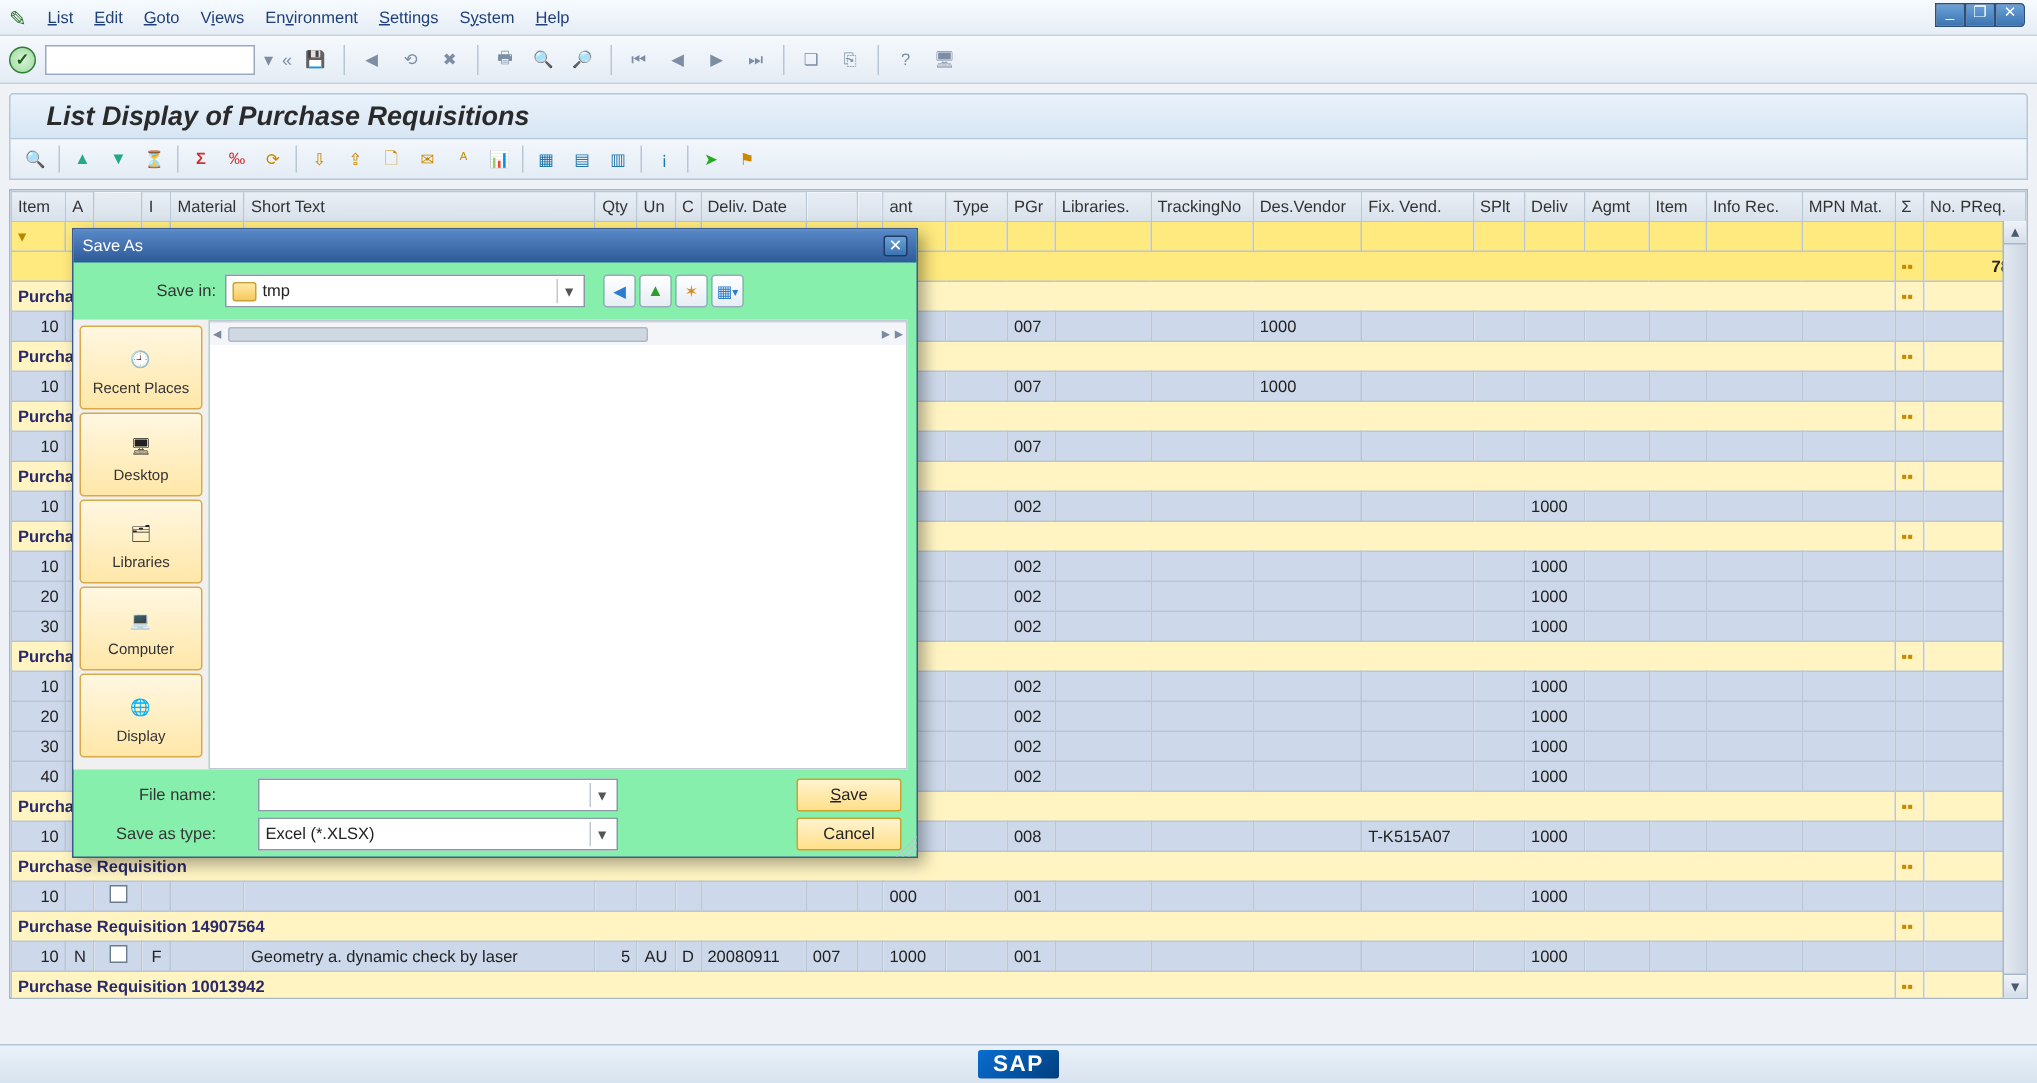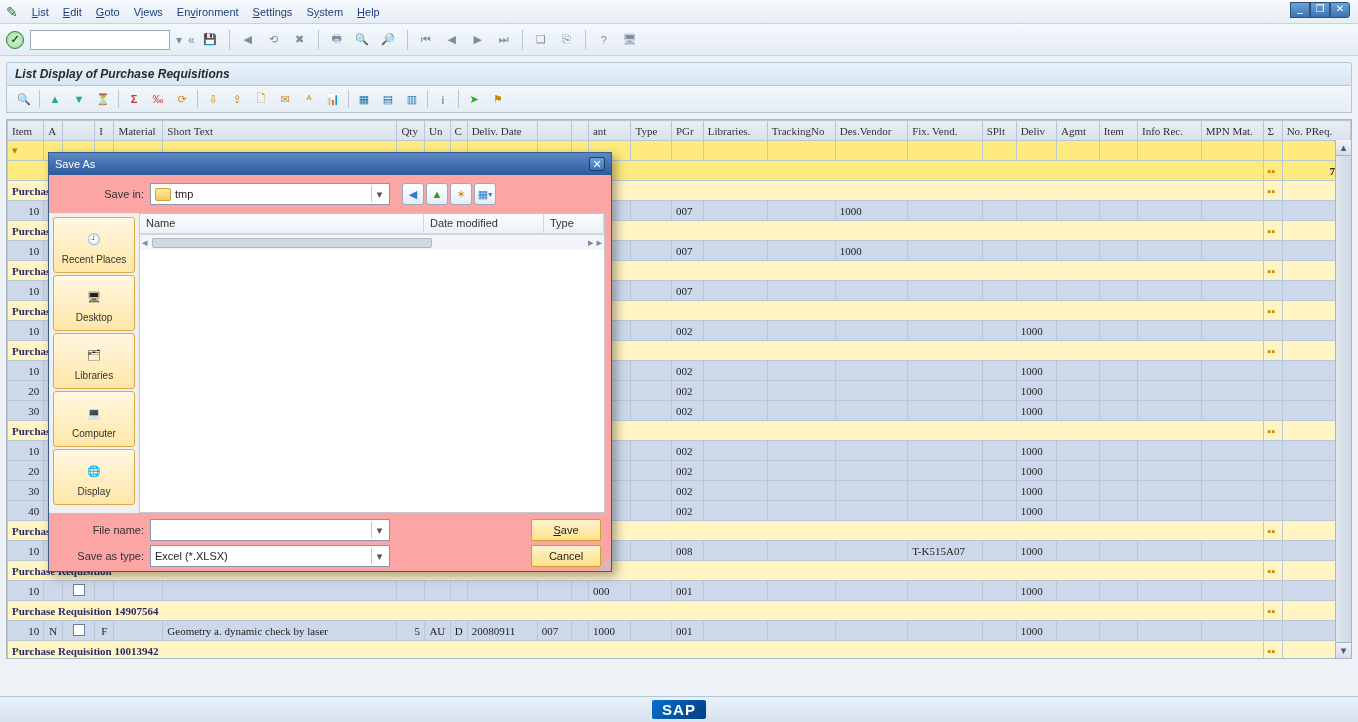--- a/index.html
+++ b/index.html
@@ -20,50 +20,50 @@
 
 .apptoolbar{height:32px;display:flex;align-items:center;padding:0 6px;gap:6px;background:linear-gradient(#f5f9fd,#e4ecf4);border-bottom:1px solid #c6d2de;}
 .ok-circle{width:18px;height:18px;border-radius:9px;border:1px solid #2e7d32;background:radial-gradient(#d6f5d6,#9dd89d);display:flex;align-items:center;justify-content:center;color:#1b5e20;font-weight:bold;}
 .cmd-input{width:140px;height:20px;border:1px solid #9aaac0;background:#fff;}
 .tb-sep{width:1px;height:20px;background:#b9c6d4;margin:0 2px;}
 .tb-icon{width:20px;height:20px;display:flex;align-items:center;justify-content:center;color:#7d8da3;cursor:default;}
 .chev{color:#7d8da3;font-size:12px;}
 
 
 .title-wrap{padding:6px 6px 0 6px;}
-.title-bar{background:linear-gradient(#e9f2fb,#d7e5f3);border:1px solid #b4c7da;border-radius:3px 3px 0 0;padding:4px 8px;font-size:12px;font-style:italic;font-weight:bold;color:#2a2a2a;}
+.title-bar{background:linear-gradient(#e9f2fb,#d7e5f3);border:1px solid #b4c7da;border-radius:3px 3px 0 0;padding:4px 24px;font-size:18px;font-style:italic;font-weight:bold;color:#2a2a2a;}
 
 
 .rep-toolbar{display:flex;align-items:center;gap:6px;padding:4px 8px;background:linear-gradient(#f2f7fc,#e4ecf4);border:1px solid #b4c7da;border-top:none;margin:0 6px;}
 .rep-toolbar .ico{width:18px;height:18px;display:flex;align-items:center;justify-content:center;}
 .sep2{width:1px;height:18px;background:#b9c6d4;}
 
 
 .grid-wrap{position:relative;margin:6px;background:#fff;border:1px solid #a6b7c9;height:540px;overflow:hidden;}
 .grid-inner{height:100%;overflow:hidden;}
-table{border-collapse:collapse;width:100%;table-layout:fixed;font-family:Liberation Serif, serif;}
+table{border-collapse:collapse;width:100%;table-layout:fixed;}
 th,td{border:1px solid #b9c6d4;height:20px;padding:0 4px;font-size:11px;overflow:hidden;text-overflow:ellipsis;white-space:nowrap;}
 thead th{background:linear-gradient(#e9eef5,#d8e1eb);color:#333;font-weight:normal;text-align:left;position:sticky;top:0;}
 tr.filter td{background:#ffea7f;height:20px;}
 tr.grand-total td{background:#ffea7f;font-weight:bold;}
 tr.section td{background:#fff4c2;font-weight:bold;color:#2a2a6b;}
 tr.data td{background:#cdd9eb;}
 td.num{text-align:right;}
 td.center{text-align:center;}
 .checkbox{display:inline-block;width:12px;height:12px;border:1px solid #6b7c91;background:#fff;}
 .vscroll{position:absolute;right:0;top:20px;bottom:0;width:16px;background:linear-gradient(to right,#e2e8f0,#ccd6e2);border-left:1px solid #a6b7c9;}
 .vscroll .arrow{height:16px;display:flex;align-items:center;justify-content:center;color:#4a5a70;background:linear-gradient(#f0f4f8,#d5dee8);border-bottom:1px solid #a6b7c9;}
 .vscroll .arrow.bot{position:absolute;bottom:0;left:0;right:0;border-top:1px solid #a6b7c9;border-bottom:none;}
 
 
 .footer{position:fixed;left:0;right:0;bottom:0;height:26px;background:linear-gradient(#eaf1f8,#d7e3ef);border-top:1px solid #b4c7da;display:flex;align-items:center;justify-content:center;}
 .sap-logo{font-weight:bold;font-size:15px;color:#fff;background:linear-gradient(135deg,#0a6ed1,#003e7e);padding:1px 10px;border-radius:2px;letter-spacing:1px;}
 
 
-.saveas{position:absolute;left:48px;top:152px;width:564px;height:420px;background:#fca5a5;border:1px solid #3a5c89;box-shadow:4px 4px 10px rgba(0,0,0,.35);font-size:11px;}
+.saveas{position:absolute;left:48px;top:152px;width:564px;height:420px;background:#86efac;border:1px solid #3a5c89;box-shadow:4px 4px 10px rgba(0,0,0,.35);font-size:11px;}
 .saveas .titlebar{height:22px;background:linear-gradient(#5a89c7,#2d5a99);color:#fff;display:flex;align-items:center;padding:0 6px;justify-content:space-between;}
 .saveas .close{width:16px;height:14px;border:1px solid #1d3d66;background:linear-gradient(#6aa2d8,#3c74b2);color:#fff;text-align:center;line-height:12px;border-radius:2px;cursor:pointer;}
 .saveas .row1{display:flex;align-items:center;gap:6px;padding:8px 10px;}
 .saveas .label{width:85px;text-align:right;color:#333;}
 .saveas .combo{flex:0 0 240px;height:22px;border:1px solid #8a98aa;background:#fff;display:flex;align-items:center;padding:0 4px;position:relative;}
 .saveas .combo .arrow{position:absolute;right:2px;top:2px;width:16px;height:16px;border-left:1px solid #c0c8d2;display:flex;align-items:center;justify-content:center;color:#555;}
 .folder-ico{display:inline-block;width:16px;height:13px;background:linear-gradient(#ffe9a8,#f5c95b);border:1px solid #caa23a;border-radius:2px;margin-right:4px;}
 .nav-icons{display:flex;gap:2px;margin-left:6px;}
 .nav-icons .nbtn{width:22px;height:22px;border:1px solid #9aaac0;border-radius:3px;background:linear-gradient(#fff,#e7edf4);display:flex;align-items:center;justify-content:center;color:#2a6;cursor:pointer;}
 .saveas .body{display:flex;height:300px;}
@@ -72,21 +72,21 @@
        height:56px;display:flex;flex-direction:column;align-items:center;justify-content:center;gap:1px;cursor:pointer;}
 .place .picon{width:32px;height:28px;display:flex;align-items:center;justify-content:center;}
 .place .plabel{font-size:10px;color:#333;}
 .filelist{flex:1;border:1px solid #c0c8d2;margin:0 6px 0 0;background:#fff;display:flex;flex-direction:column;position:relative;}
 .filelist .hdr{display:flex;border-bottom:1px solid #d0d6de;background:linear-gradient(#fbfcfe,#edf1f6);height:20px;}
 .filelist .hdr div{border-right:1px solid #d0d6de;padding:3px 6px;color:#333;}
 .filelist .empty{flex:1;color:#555;text-align:center;padding-top:14px;}
 .filelist .hsb{height:16px;border-top:1px solid #d0d6de;display:flex;align-items:center;justify-content:space-between;padding:0 2px;background:#f3f5f8;}
 .filelist .hsb span{color:#7a8aa0;cursor:pointer;}
 .filelist .hsb .thumb{flex:0 0 280px;height:10px;background:#d0d8e2;border:1px solid #aeb9c8;border-radius:2px;margin:0 4px;}
-.saveas .row2{display:flex;align-items:center;gap:6px;padding:6px 10px 0 10px;}
+.saveas .row2{display:flex;align-items:center;gap:28px;padding:6px 10px 0 10px;}
 .saveas .textcombo{flex:0 0 240px;height:22px;border:1px solid #8a98aa;background:#fff;display:flex;align-items:center;padding:0 4px;position:relative;}
 .saveas .textcombo .inp{border:none;outline:none;width:100%;height:18px;font-size:11px;box-sizing:border-box;}
 .saveas .textcombo .inp.sel{background:#2d6bd1;color:#fff;}
 .saveas .textcombo .arrow{position:absolute;right:2px;top:2px;width:16px;height:16px;border-left:1px solid #c0c8d2;display:flex;align-items:center;justify-content:center;color:#555;}
 .saveas .actbtn{width:70px;height:22px;border:1px solid #c9a330;background:linear-gradient(#fff3cf,#ffe08a);border-radius:2px;text-align:center;line-height:20px;cursor:pointer;}
 .saveas .resizer{position:absolute;right:0;bottom:0;width:14px;height:14px;background:
   linear-gradient(135deg,transparent 50%,#bcc6d2 50%,#bcc6d2 55%,transparent 55%,transparent 65%,#bcc6d2 65%,#bcc6d2 70%,transparent 70%,transparent 80%,#bcc6d2 80%,#bcc6d2 85%,transparent 85%);}
 
 
 </style>
@@ -773,25 +773,20 @@
       <div class="place">
         <span class="picon">💻</span>
         <span class="plabel">Computer</span>
       </div>
       <div class="place">
         <span class="picon">🌐</span>
         <span class="plabel">Display</span>
       </div>
     </div>
     <div class="filelist">
-      <div class="hdr">
-        <div style="flex:1">Name</div>
-        <div style="width:120px">Date modified</div>
-        <div style="width:60px">Type</div>
-      </div>
       <div class="hsb">
         <span>◂</span>
         <div class="thumb"></div>
         <span style="flex:1"></span>
         <span>▸ ▸</span>
       </div>
     </div>
   </div>
   <div class="row2">
     <div class="label">File name:</div>

